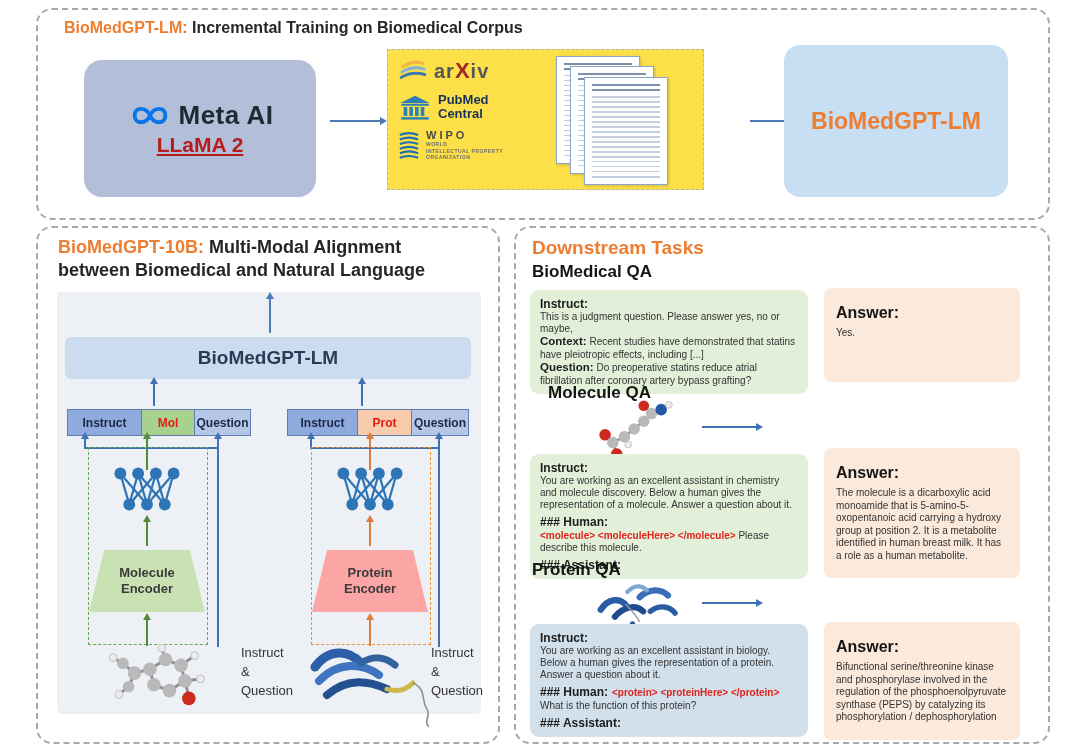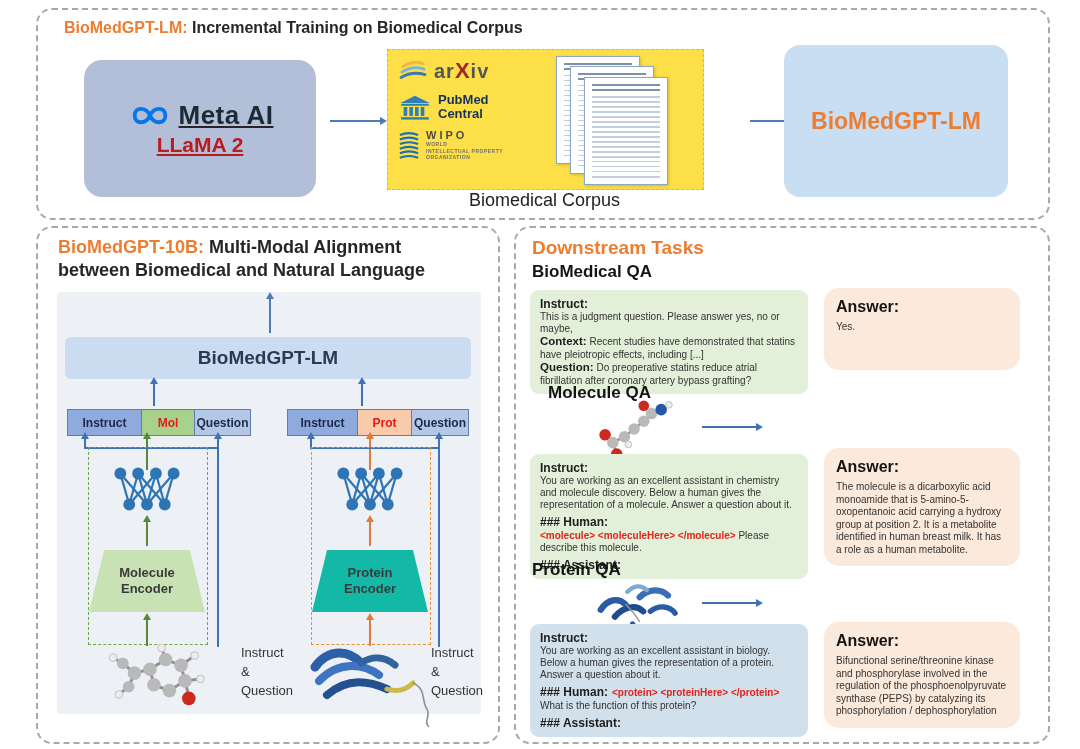--- a/index.html
+++ b/index.html
@@ -13,21 +13,21 @@
   .vline{position:absolute;width:2px;background:currentColor;}
   .vline.ah::before{content:"";position:absolute;top:-7px;left:-3px;width:0;height:0;
       border-left:4px solid transparent;border-right:4px solid transparent;border-bottom:7px solid currentColor;}
   .hline{position:absolute;height:2px;background:currentColor;}
   .hline.ar::after{content:"";position:absolute;right:-7px;top:-3px;width:0;height:0;
       border-top:4px solid transparent;border-bottom:4px solid transparent;border-left:7px solid currentColor;}
   .c-steel{color:#4d7bb5;}.c-blue{color:#3f72b4;}.c-green{color:#578a38;}.c-orangeA{color:#e07b39;}
   
   .meta-box{position:absolute;background:#b3bfd9;border-radius:18px;display:flex;flex-direction:column;
       align-items:center;justify-content:center;gap:2px;}
-  .meta-row{display:flex;align-items:center;gap:6px;text-decoration:underline;}
+  .meta-row{display:flex;align-items:center;gap:6px;}
   .meta-brand{font-size:26px;font-weight:bold;color:#1c2b33;letter-spacing:.5px;}
   .meta-model{font-size:21px;font-weight:bold;color:#b91c1c;text-decoration:underline;}
   .corpus-box{position:absolute;border:1.5px dashed #b5b5b5;background:#fde047;}
   .logo-col{position:absolute;left:10px;top:8px;display:flex;flex-direction:column;gap:9px;}
   .logo-row{display:flex;align-items:center;gap:6px;}
   .arxiv-text{font-size:20px;color:#55565a;font-weight:bold;letter-spacing:1px;}
   .arxiv-x{color:#a3262e;font-size:22px;}
   .pubmed-text{font-size:13px;font-weight:bold;color:#16325c;line-height:1.05;}
   .wipo-name{font-size:11px;font-weight:bold;letter-spacing:3px;color:#4a4a4a;line-height:1.1;}
   .wipo-sub{font-size:5px;color:#6f6f6f;letter-spacing:.5px;line-height:1.25;font-weight:bold;}
@@ -51,32 +51,32 @@
   .cell-instruct{background:#8faadc;}
   .cell-question{background:#b4c7e7;}
   .cell-mol{background:#a9d18e;color:#e01e14;}
   .cell-prot{background:#f8cbad;color:#e01e14;}
   .enc-box-green{position:absolute;border:1.6px dashed #6aa84f;}
   .enc-box-orange{position:absolute;border:1.6px dashed #e69138;}
   .trap{position:absolute;display:flex;flex-direction:column;align-items:center;justify-content:center;
        font-size:13px;font-weight:bold;color:#3a3a3a;line-height:1.2;
        clip-path:polygon(13% 0,87% 0,100% 100%,0 100%);}
   .trap.green{background:#c9e2b4;}
-  .trap.orange{background:#14b8a6;}
+  .trap.orange{background:#fca5a5;}
   .io-label{position:absolute;font-size:13px;color:#333;line-height:1.45;}
   
   .dheading{position:absolute;font-size:17px;font-weight:bold;color:#141414;}
   .qa-box{position:absolute;border-radius:9px;padding:7px 10px;font-size:10px;line-height:1.2;color:#333;}
   .qa-green{background:#e2efd9;}
   .qa-blue{background:#d2e0ec;}
   .qa-box .lbl{font-weight:bold;color:#1c1c1c;font-size:12px;}
   .qa-box .lbl2{font-weight:bold;color:#1c1c1c;font-size:11.5px;}
   .qa-box .redtag{color:#e0231c;font-weight:bold;}
   .qa-box .sect{margin-top:4px;}
-  .ans-box{position:absolute;background:#fbe9dc;border-radius:15px;padding:10px 12px;}
+  .ans-box{position:absolute;background:#fbe9dc;border-radius:7px;padding:16px 12px;}
   .ans-box .alabel{font-size:16px;font-weight:bold;color:#141414;margin-bottom:5px;}
   .ans-box .abody{font-size:10px;line-height:1.25;color:#333;}
 </style>
 </head>
 <body>
 
 <div class="stage">
 
   <div class="panel" style="left:36px;top:8px;width:1010px;height:208px;">
     <div class="ptitle" style="left:26px;top:8px;">
@@ -145,21 +145,20 @@
         <div class="doc" style="left:14px;top:10px;">
             <div class="dtitle"></div>
             <div class="dlines"></div>
           </div>
         <div class="doc" style="left:28px;top:21px;">
             <div class="dtitle"></div>
             <div class="dlines"></div>
           </div>
       </div>
     </div>
-    <div class="corpus-label" style="left:349px;top:180px;width:315px;">Biomedical Corpus</div>
 
     <div class="hline ar c-steel" style="left:712px;top:110px;width:50px;"></div>
 
     <div class="out-box" style="left:746px;top:35px;width:224px;height:152px;">BioMedGPT-LM</div>
   </div>
 
   <div class="panel" style="left:36px;top:226px;width:460px;height:514px;">
     <div class="ptitle" style="left:20px;top:8px;width:408px;font-size:18px;">
       <span class="orange">BioMedGPT-10B:</span><span> Multi-Modal Alignment between Biomedical and Natural Language</span>
     </div>

